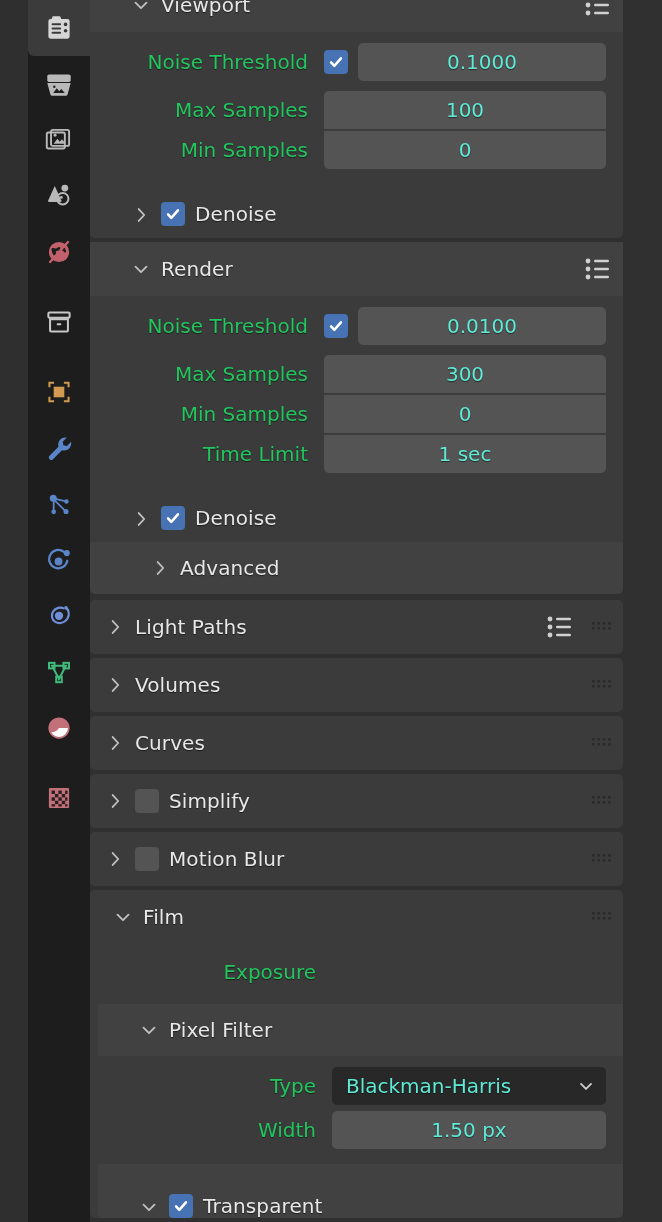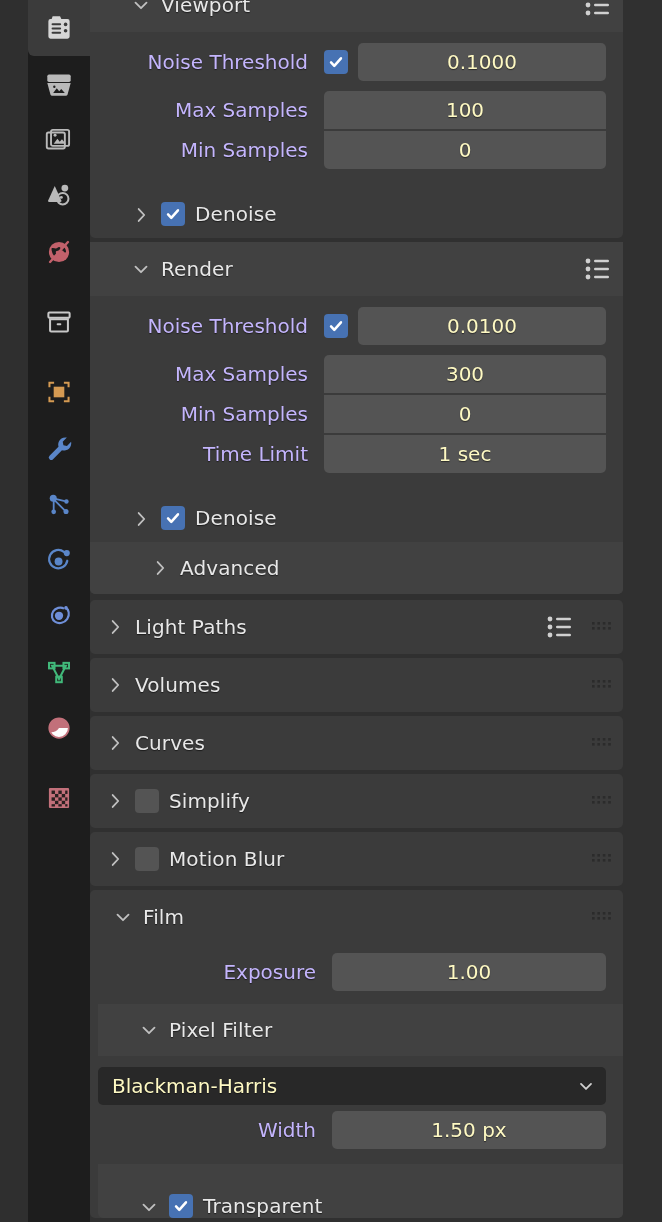--- a/index.html
+++ b/index.html
@@ -105,35 +105,35 @@
   .body { padding: 6px 17px 12px 0; }
   .row {
     display: flex; align-items: center;
     height: 40px;
     margin-bottom: 0;
   }
   .row + .row { margin-top: 0; }
   .rowgap { height: 8px; }
   .lbl {
     font-size: 20px;
-    color: #c4b5fd;
+    color: #22c55e;
     text-align: right;
     padding-right: 16px;
     flex: 0 0 auto;
     width: 218px;
     text-shadow: 0 1px 1px rgba(0,0,0,.5);
     white-space: nowrap;
   }
   .field {
     background: #545454;
     height: 38px;
     flex: 1 1 auto;
     display: flex; align-items: center; justify-content: center;
     font-size: 20px;
-    color: #fef9c3;
+    color: #5eead4;
     text-shadow: 0 1px 1px rgba(0,0,0,.5);
     border-radius: 5px;
   }
   .field.grp-top { border-radius: 5px 5px 0 0; border-bottom: 1px solid #3b3b3b; }
   .field.grp-mid { border-radius: 0; border-bottom: 1px solid #3b3b3b; }
   .field.grp-bot { border-radius: 0 0 5px 5px; }
   .field.dropdown {
     background: #282828;
     justify-content: flex-start;
     padding-left: 14px;
@@ -569,33 +569,33 @@
               <rect x="11.8" y="8" width="2.6" height="2.6"></rect>
                 <rect x="17.2" y="8" width="2.6" height="2.6"></rect>
             </g>
           </svg>
         </span>
       </div>
 
       <div class="body" style="padding-top:8px;">
         <div class="row">
           <span class="lbl">Exposure</span>
-          <span class="field">1.00</span>
         </div>
       </div>
 
       <div class="phead sub" style="height:52px;">
         <svg class="tri indent-2" viewBox="0 0 24 24">
           <path fill="none" stroke="#c0c0c0" stroke-width="2" stroke-linecap="round" stroke-linejoin="round" d="M6 9.5l6 6 6-6"></path>
         </svg>
         <span class="phead-title">Pixel Filter</span>
       </div>
 
       <div class="body" style="padding-top:10px;padding-bottom:14px;">
         <div class="row">
+          <span class="lbl">Type</span>
           <span class="field dropdown">
             <span>Blackman-Harris</span>
             <svg class="dd-arrow" viewBox="0 0 24 24">
               <path fill="none" stroke="#d0d0d0" stroke-width="2.2" stroke-linecap="round" stroke-linejoin="round" d="M6 9.5l6 6 6-6"></path>
             </svg>
           </span>
         </div>
         <div class="row" style="margin-top:4px;">
           <span class="lbl">Width</span>
           <span class="field">1.50 px</span>

